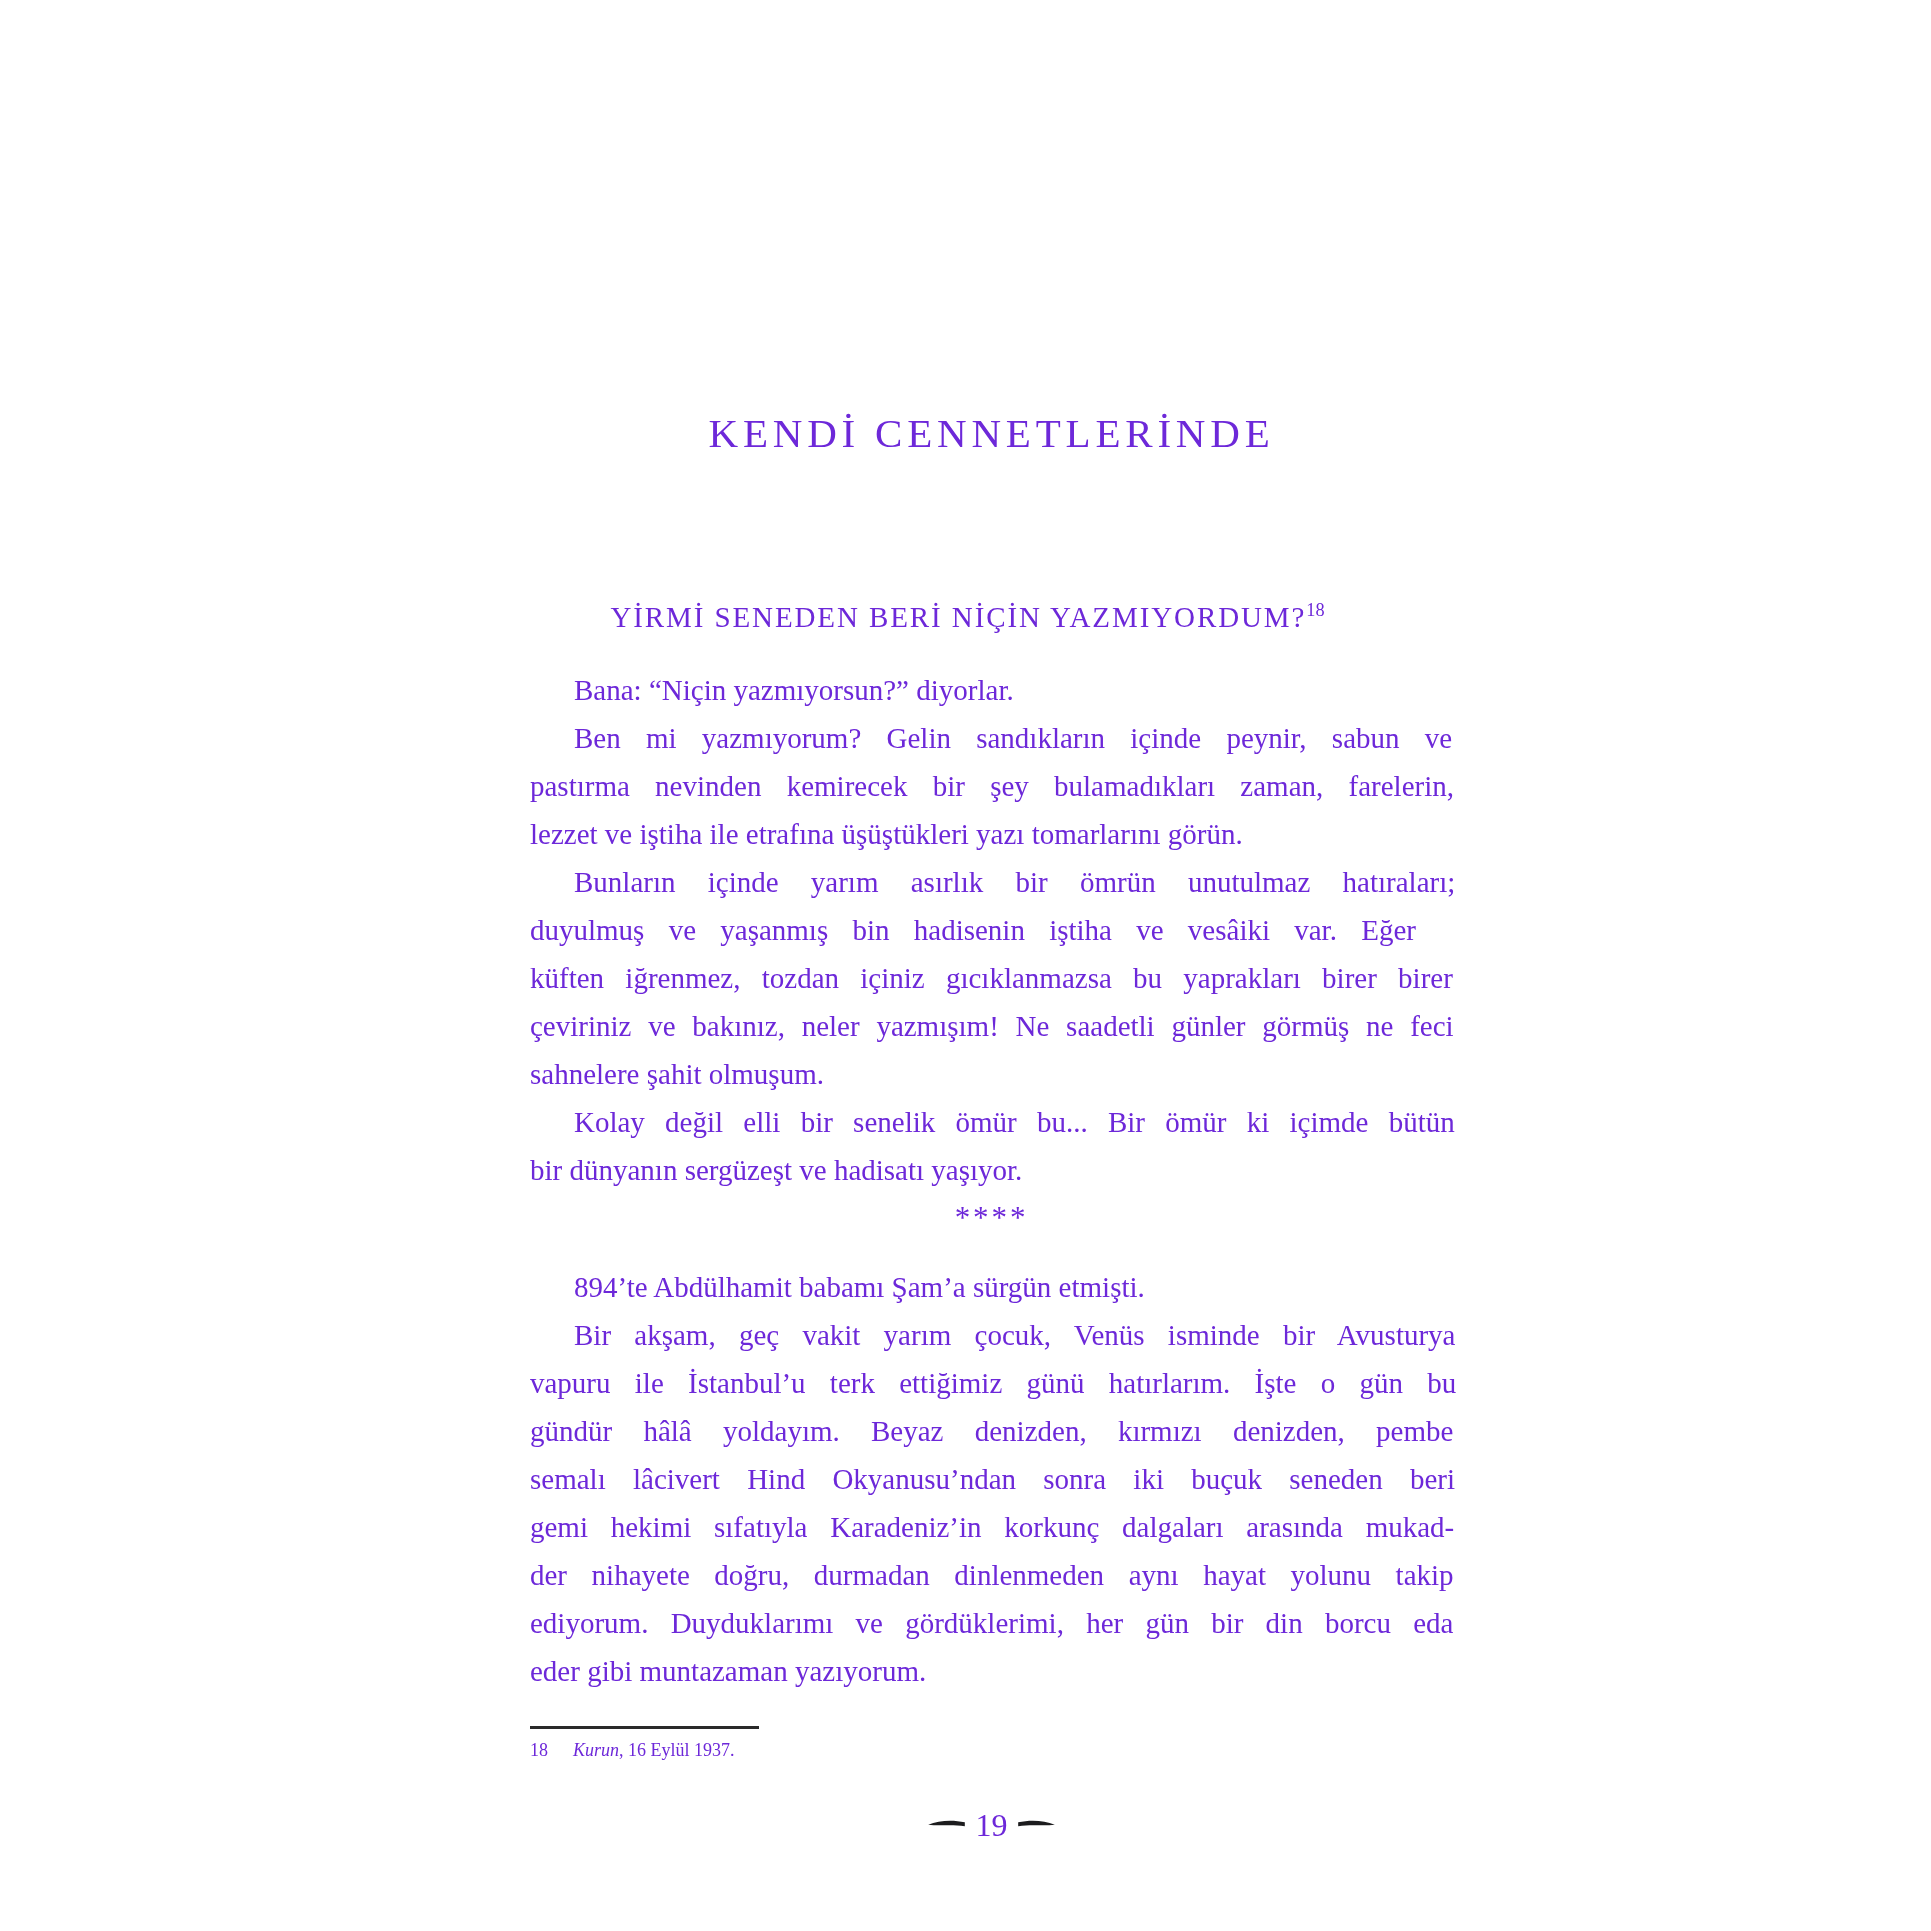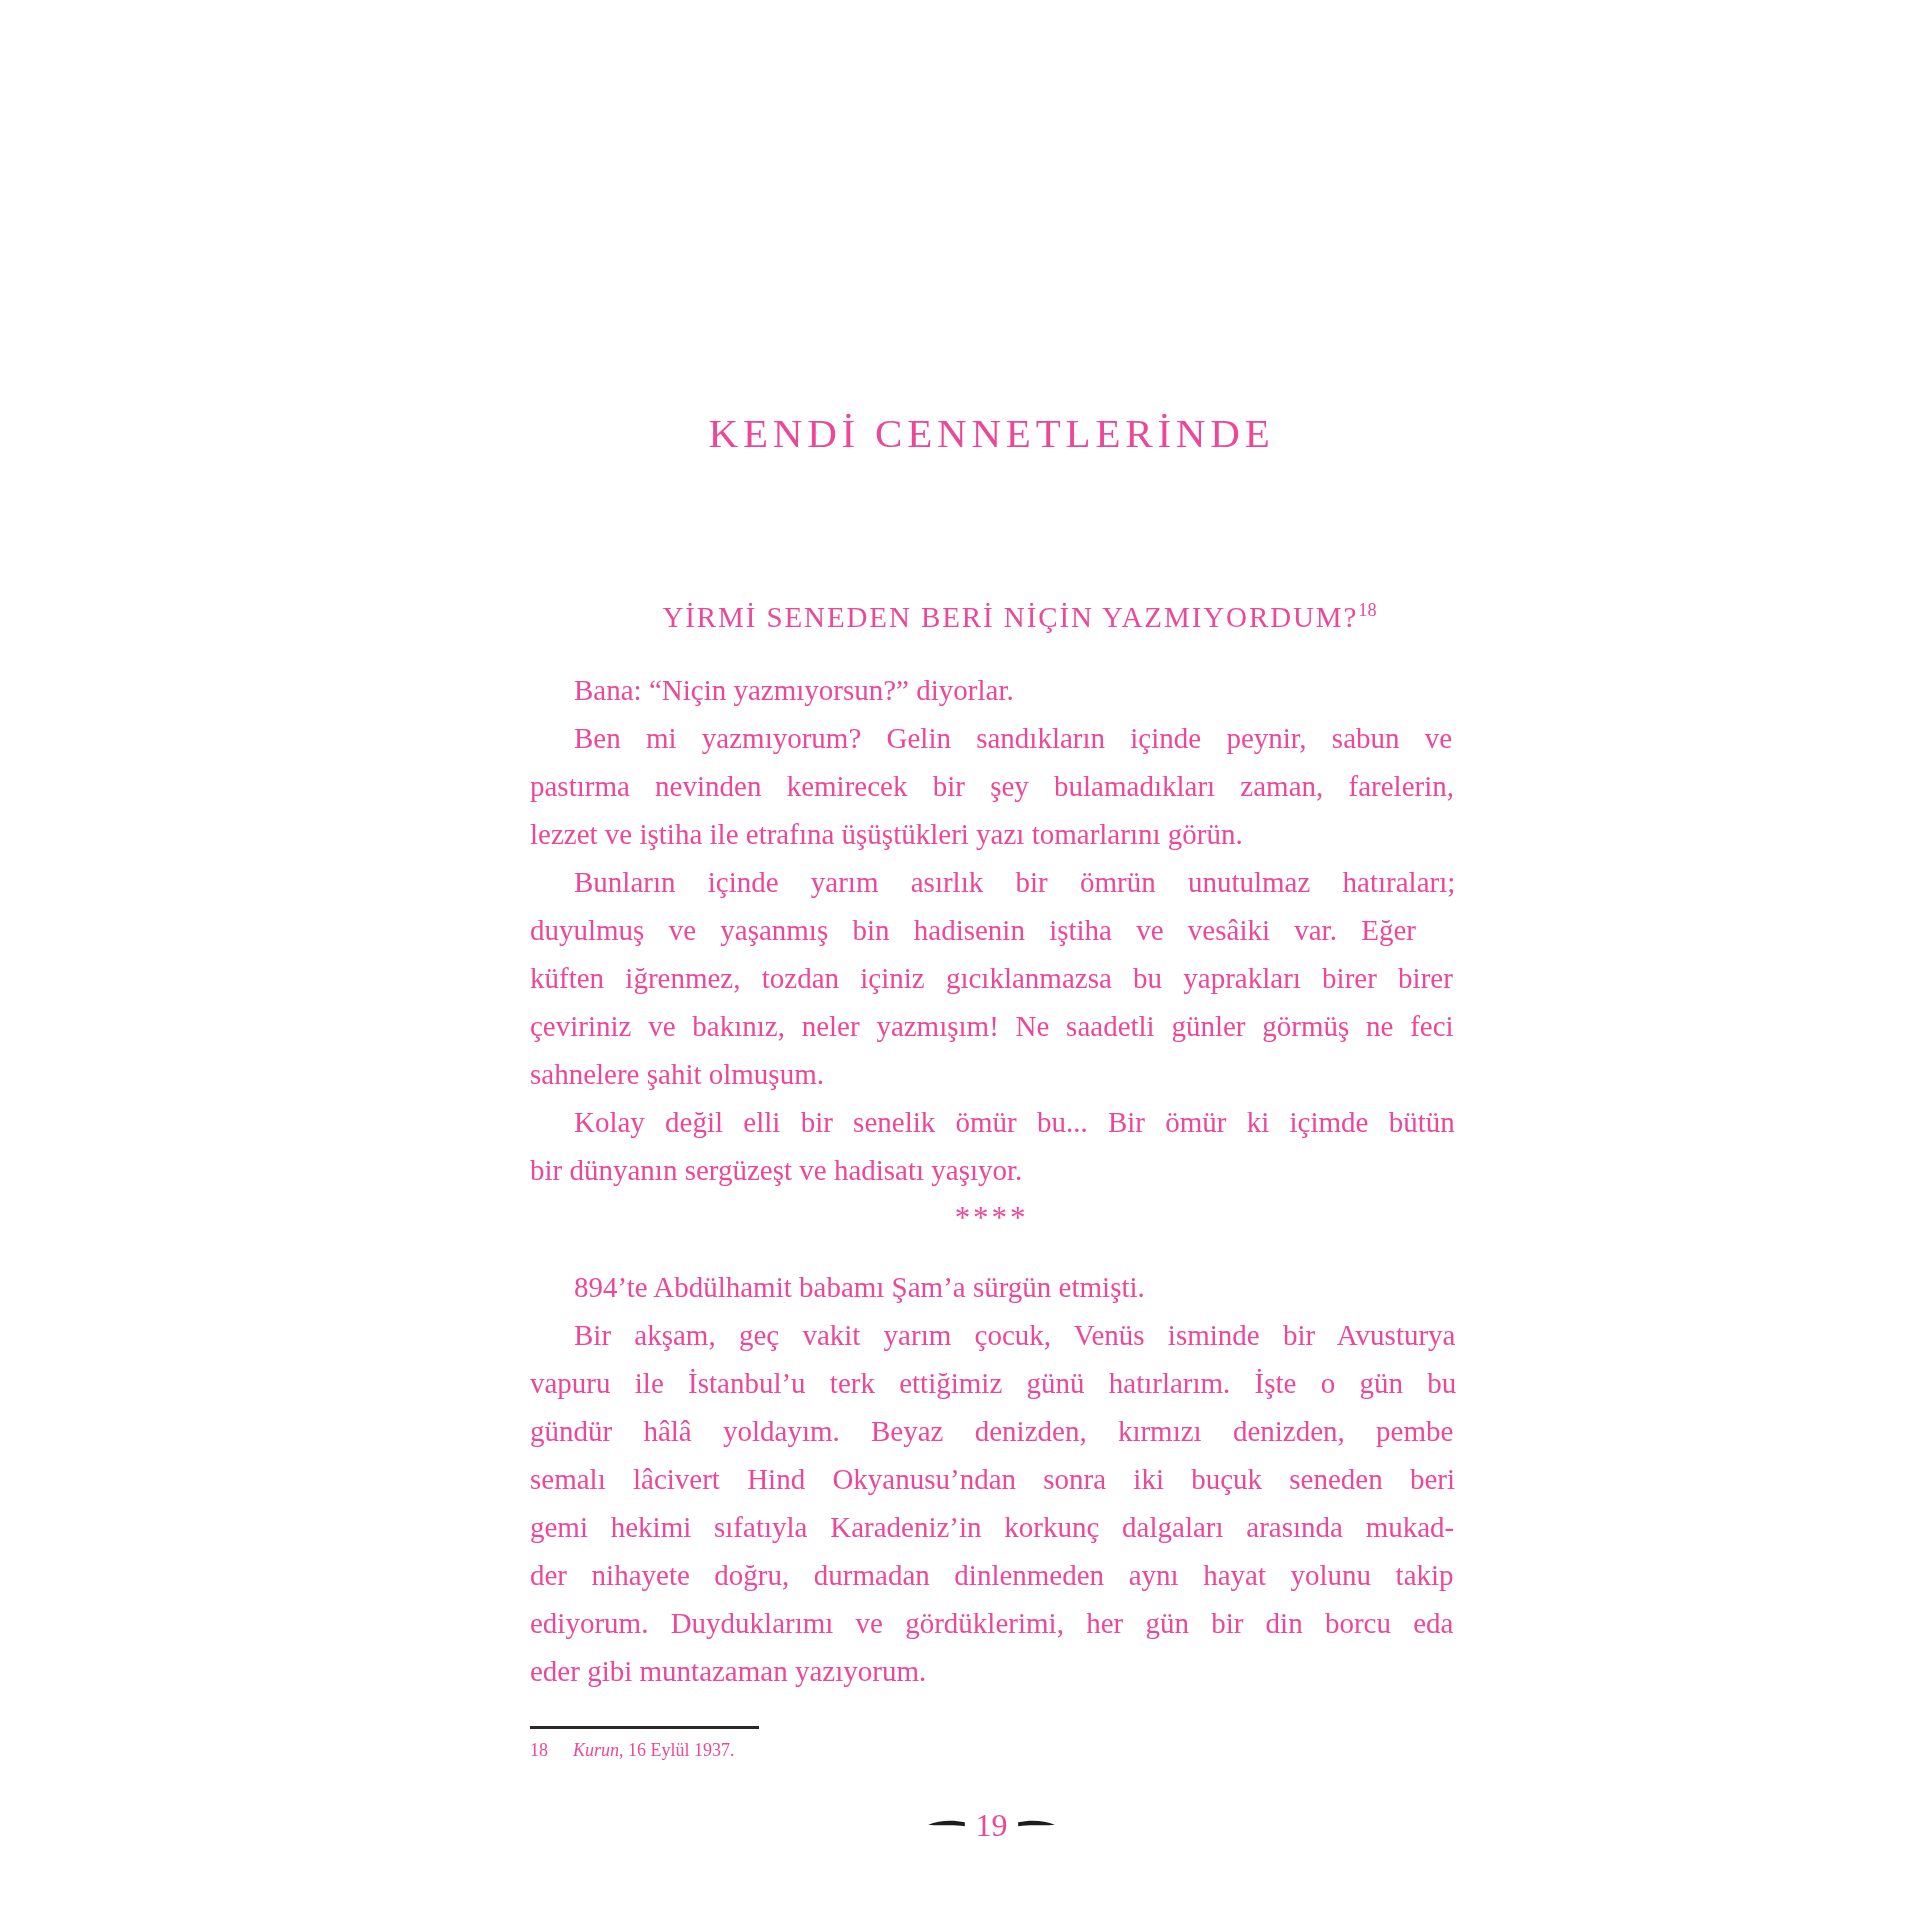--- a/index.html
+++ b/index.html
@@ -1,33 +1,33 @@
 <!DOCTYPE html>
 <html><head>
 <meta charset="utf-8">
 <style>
   html,body{margin:0;padding:0;background:#ffffff;}
   .page{
     position:relative;
     width:1931px;height:1931px;
     background:#ffffff;
     font-family:"Liberation Serif", serif;
-    color:#ec4899;
+    color:#6d28d9;
     overflow:hidden;
   }
   .title{
     position:absolute;top:409px;left:530px;width:923px;
     margin:0;
     font-size:41px;font-weight:normal;
     letter-spacing:4.8px;
     text-align:center;
     white-space:nowrap;
   }
   .heading{
-    position:absolute;top:601px;left:558px;width:923px;
+    position:absolute;top:601px;left:506px;width:923px;
     margin:0;
     font-size:29px;font-weight:normal;
     letter-spacing:1.9px;
     text-align:center;
     white-space:nowrap;
   }
   .heading sup{font-size:18.3px;letter-spacing:0;line-height:0;}
   .bodytext{
     position:absolute;top:666px;left:530px;width:923px;
     font-size:29px;

